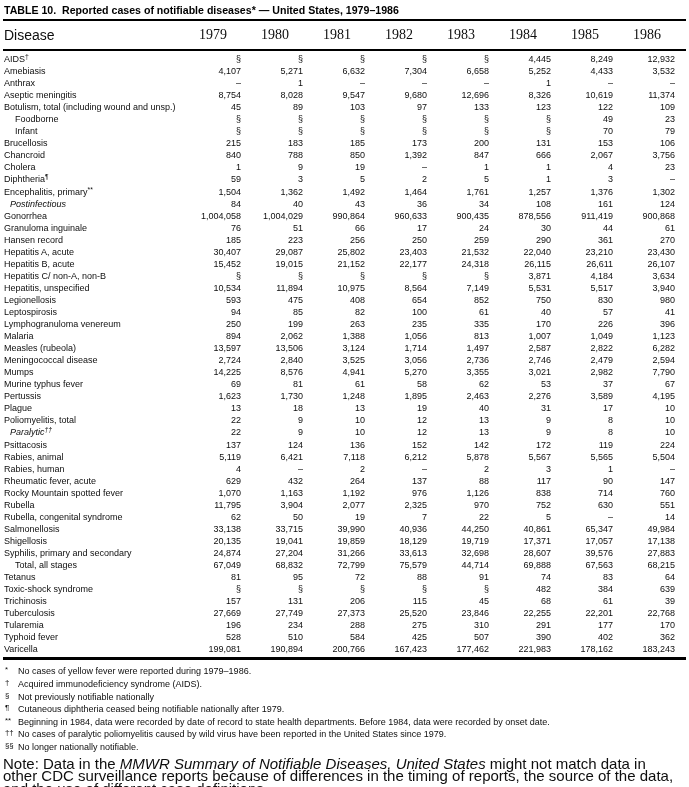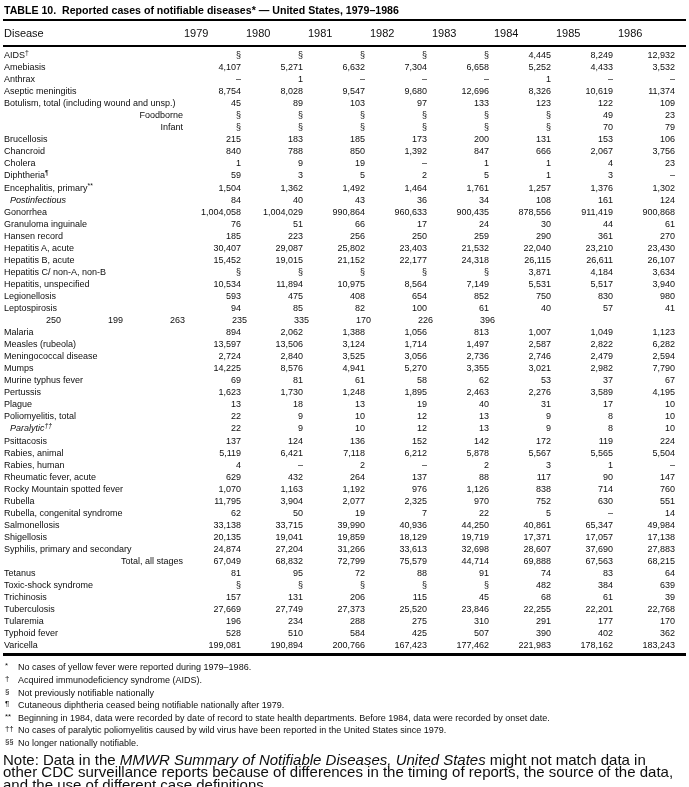--- a/index.html
+++ b/index.html
@@ -13,29 +13,29 @@
 
   .title {
     font-size: 10.6px; font-weight: bold; line-height: 14px;
     padding: 1px 0 2px 1px; white-space: pre-wrap; color: #000;
   }
   .rule { background: #000; width: 100%; }
   .rule.r-title  { height: 2px; }
   .rule.r-header { height: 2px; }
   .rule.r-bottom { height: 3px; }
 
-  .hdr { display: flex; align-items: flex-end; padding: 6px 0 6px 0; font-size: 11px; }
+  .hdr { display: flex; align-items: flex-end; padding: 6px 0 6px 0; font-size: 14px; }
   .hdr .hname { flex: 0 0 180px; text-align: left; padding-left: 1px; }
-  .hdr .hyear { flex: 0 0 62px; text-align: left; padding-right: 4px; box-sizing: border-box; }
+  .hdr .hyear { flex: 0 0 62px; text-align: center; padding-right: 4px; box-sizing: border-box; font-family: Liberation Serif, serif; }
 
   .tbody { padding: 2px 0 2px 0; }
   .row { display: flex; line-height: 12.05px; font-size: 9px; }
   .row .rname { flex: 0 0 180px; text-align: left; white-space: nowrap; overflow: hidden; padding-left: 1px; box-sizing: border-box; }
   .row .rname.ind1 { padding-left: 7px; font-style: italic; }
-  .row .rname.ind2 { padding-left: 12px; text-align: right; }
+  .row .rname.ind2 { padding-left: 12px; }
   .row .rval { flex: 0 0 62px; text-align: right; padding-right: 4px; box-sizing: border-box; white-space: nowrap; }
   sup.mk { font-size: 6.8px; line-height: 0; vertical-align: 3px; }
 
   .footnotes { margin-top: 5px; }
   .fn { position: relative; padding-left: 15px; font-size: 9px; line-height: 12.6px; }
   .fn .fnm { position: absolute; left: 2px; top: -1px; font-size: 7.8px; }
 
   .note { margin-top: 4px; font-size: 15px; line-height: 12.6px; padding-right: 2px; }
   .note .it { font-style: italic; }
 </style>
@@ -297,20 +297,21 @@
         <div class="rval">94</div>
         <div class="rval">85</div>
         <div class="rval">82</div>
         <div class="rval">100</div>
         <div class="rval">61</div>
         <div class="rval">40</div>
         <div class="rval">57</div>
         <div class="rval">41</div>
       </div>
       <div class="row">
+        <div class="rname">Lymphogranuloma venereum</div>
         <div class="rval">250</div>
         <div class="rval">199</div>
         <div class="rval">263</div>
         <div class="rval">235</div>
         <div class="rval">335</div>
         <div class="rval">170</div>
         <div class="rval">226</div>
         <div class="rval">396</div>
       </div>
       <div class="row">
@@ -512,21 +513,21 @@
         <div class="rval">17,138</div>
       </div>
       <div class="row">
         <div class="rname">Syphilis, primary and secondary</div>
         <div class="rval">24,874</div>
         <div class="rval">27,204</div>
         <div class="rval">31,266</div>
         <div class="rval">33,613</div>
         <div class="rval">32,698</div>
         <div class="rval">28,607</div>
-        <div class="rval">37,690</div>
+        <div class="rval">39,576</div>
         <div class="rval">27,883</div>
       </div>
       <div class="row">
         <div class="rname ind2">Total, all stages</div>
         <div class="rval">67,049</div>
         <div class="rval">68,832</div>
         <div class="rval">72,799</div>
         <div class="rval">75,579</div>
         <div class="rval">44,714</div>
         <div class="rval">69,888</div>

